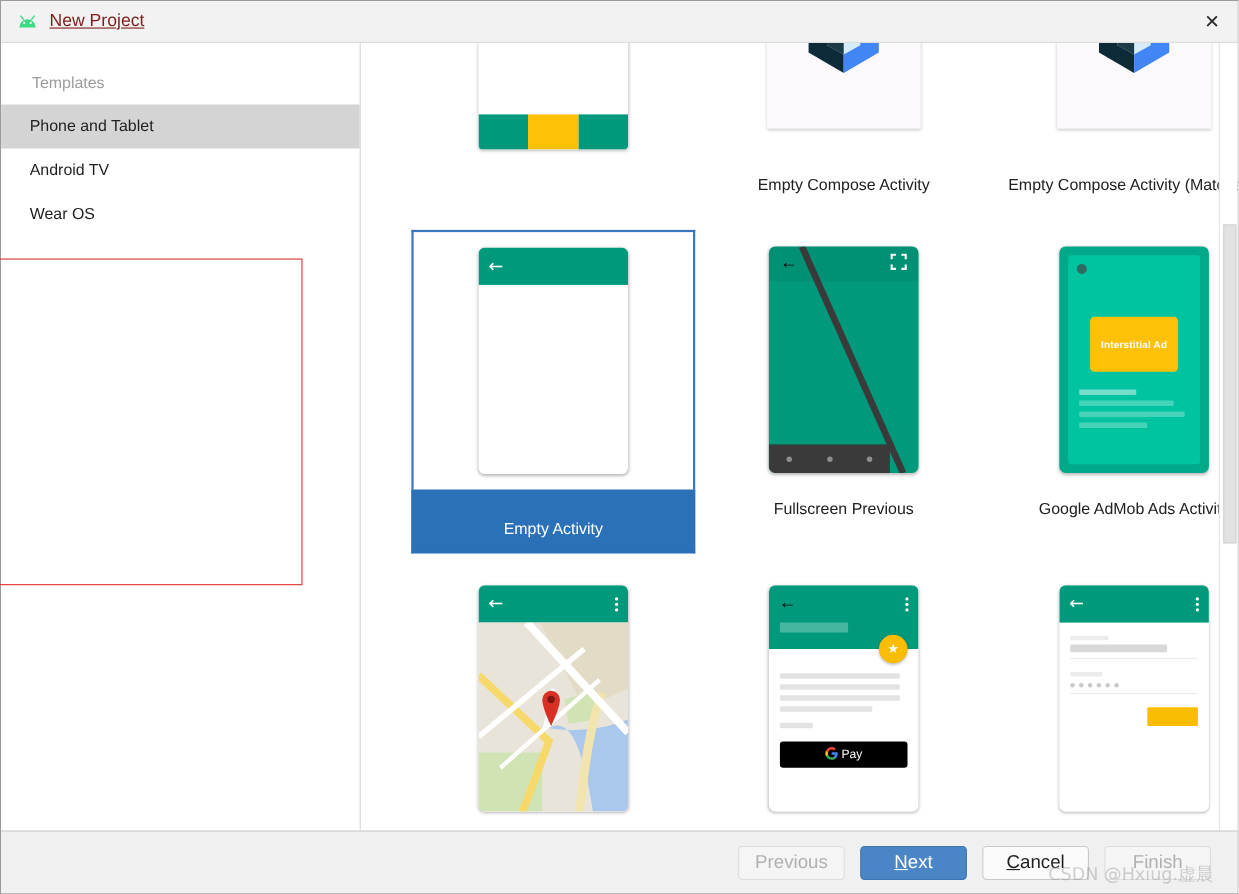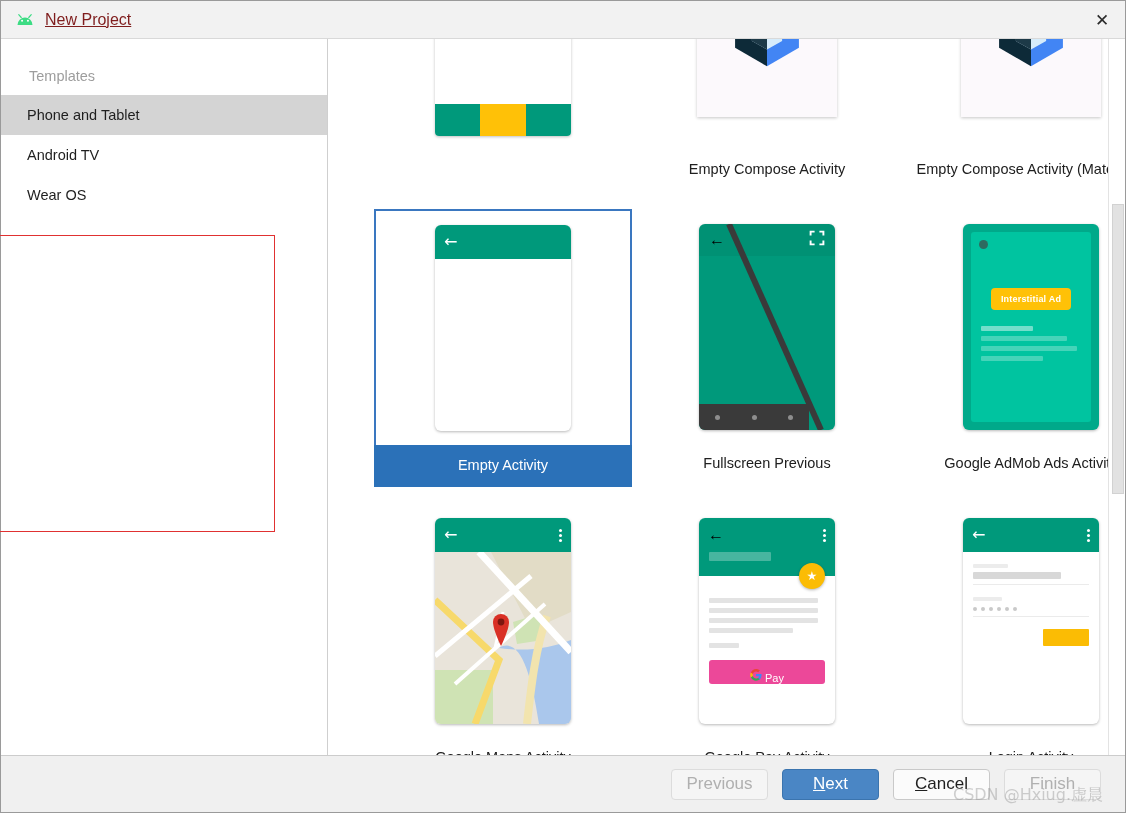--- a/index.html
+++ b/index.html
@@ -90,21 +90,21 @@
   .tpl.selected .tpl-thumbwrap { border: 2px solid #3a77c0; border-bottom: none; }
   .tpl-label {
     width: 258px;
     text-align: center;
     font-size: 14.5px; color: #202020;
     padding: 10px 0 18px 0;
     white-space: nowrap; overflow: hidden; text-overflow: ellipsis;
   }
   .tpl.selected .tpl-label {
     background: #2b71b8; color: #ffffff;
-    padding: 12px 0 12px 0;
+    padding: 28px 0 12px 0;
     border: 2px solid #2b71b8; border-top: none;
   }
 
   
   .phone {
     width: 136px; height: 206px;
     background: #ffffff;
     border-radius: 6px;
     box-shadow: 0 1px 3px rgba(0,0,0,.28);
     overflow: hidden;
@@ -145,38 +145,38 @@
     display:flex; align-items:center; justify-content:space-around;}
   .fs-bottom i { width:5px; height:5px; background:#8e8e8e; border-radius:50%; display:block;}
 
   
   .ad-phone { width:136px; height:206px; background:#00a98a; border-radius:6px;
     box-shadow:0 1px 3px rgba(0,0,0,.28); padding:8px; }
   .ad-inner { width:100%; height:100%; background:#00c4a0; border-radius:3px; padding:10px;
     display:flex; flex-direction:column; align-items:center; position:relative;}
   .ad-dot { position:absolute; left:8px; top:8px; width:9px; height:9px; border-radius:50%; background:#2e6b60;}
   .ad-btn { margin-top:46px; background:#ffc107; color:#ffffff; font-size:9px; font-weight:bold;
-    padding:6px 10px; border-radius:4px; letter-spacing:.2px;}
+    padding:20px 10px; border-radius:4px; letter-spacing:.2px;}
   .ad-lines { width:100%; margin-top:16px; display:flex; flex-direction:column; gap:5px; align-items:flex-start;}
   .ad-lines span { height:5px; background:rgba(255,255,255,.45); border-radius:1px; display:block;}
 
   
   .map-area { flex:1; position:relative; background:#e9e4da; overflow:hidden;}
 
   
   .pay-head { height:58px; background:#00997b; position:relative; padding:0 9px;}
   .pay-head-row { height:34px; display:flex; align-items:center; justify-content:space-between;}
   .pay-chip { width:62px; height:9px; background:rgba(255,255,255,.28); border-radius:1px; margin-left:1px;}
   .fab { position:absolute; right:10px; bottom:-13px; width:26px; height:26px; border-radius:50%;
     background:#fbbc04; display:flex; align-items:center; justify-content:center; color:#fff; font-size:12px;
     box-shadow:0 1px 3px rgba(0,0,0,.3); font-family:"DejaVu Sans",sans-serif;}
   .pay-lines { padding:22px 10px 0 10px; display:flex; flex-direction:column; gap:5px;}
   .pay-lines span { height:5px; background:#e3e3e3; border-radius:1px; display:block;}
-  .gpay { margin:12px 10px 0 10px; height:24px; background:#ec4899; border-radius:3px;
-    display:flex; align-items:flex-end; justify-content:center; gap:3px;}
+  .gpay { margin:12px 10px 0 10px; height:24px; background:#000000; border-radius:3px;
+    display:flex; align-items:center; justify-content:center; gap:3px;}
   .gpay-g { font-size:12px; font-weight:bold; font-family:"DejaVu Sans",sans-serif; }
   .gpay-t { color:#fff; font-size:11px; }
 
   
   .login-body { padding:12px 10px 0 10px; }
   .lg-lbl { height:4px; background:#ececec; border-radius:1px; width:46%; }
   .lg-val { height:7px; background:#d8d8d8; border-radius:1px; width:76%; margin-top:4px;}
   .lg-rule { height:1px; background:#ebebeb; margin-top:5px; }
   .lg-dots { display:flex; gap:4px; margin-top:6px;}
   .lg-dots i { width:4px; height:4px; border-radius:50%; background:#c9c9c9; display:block;}

